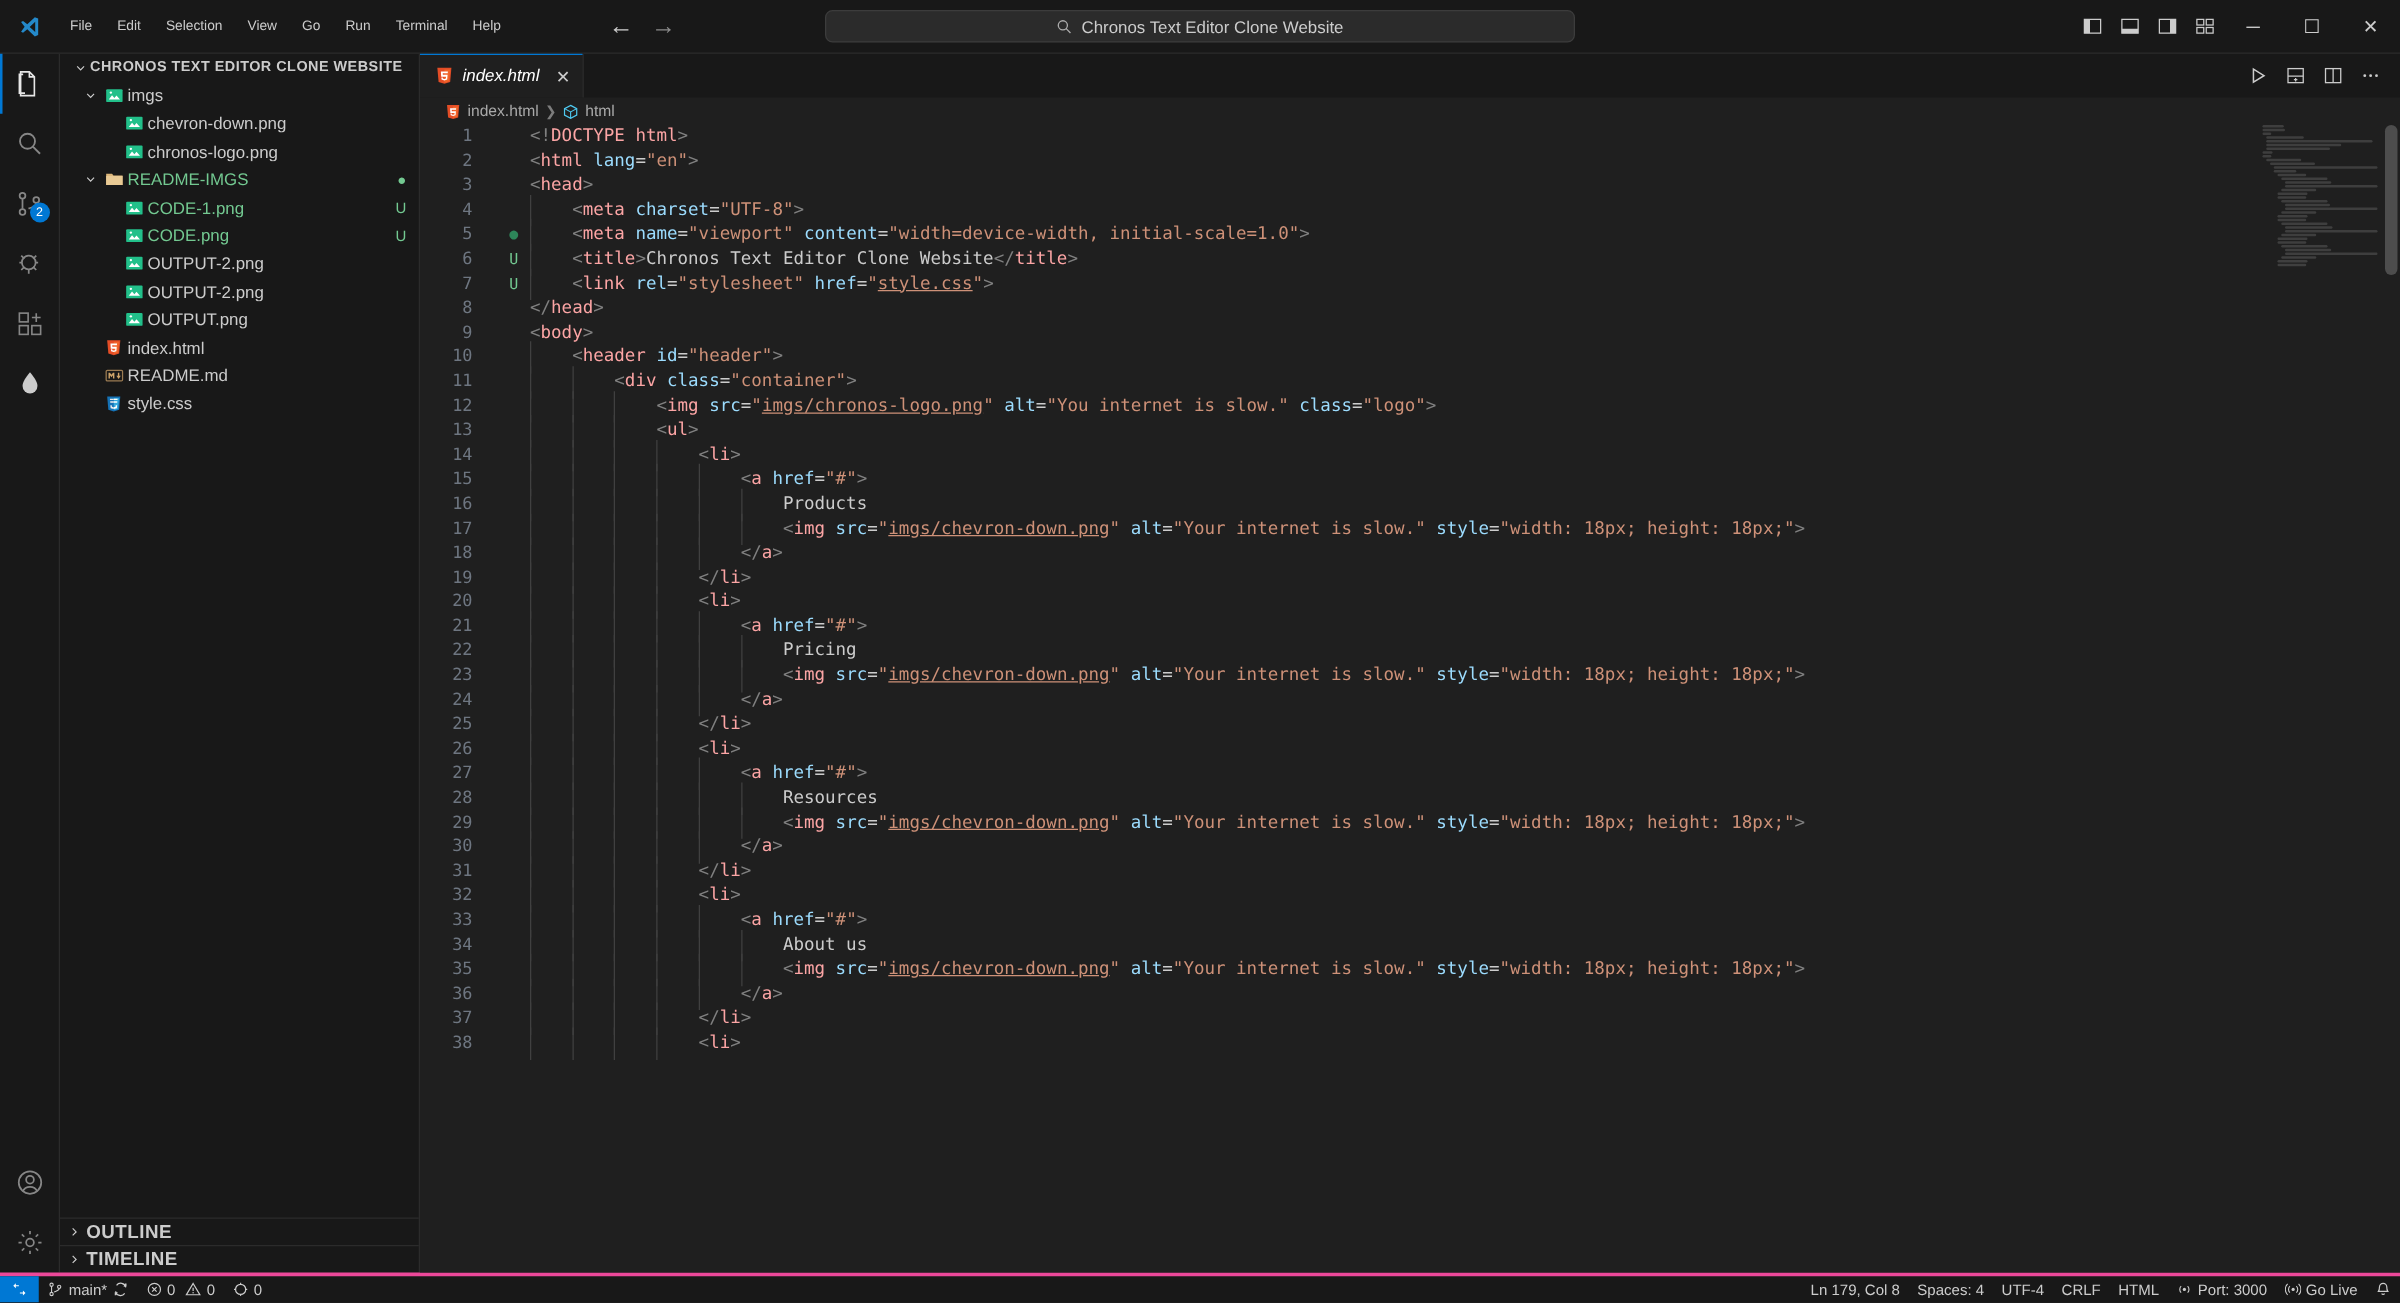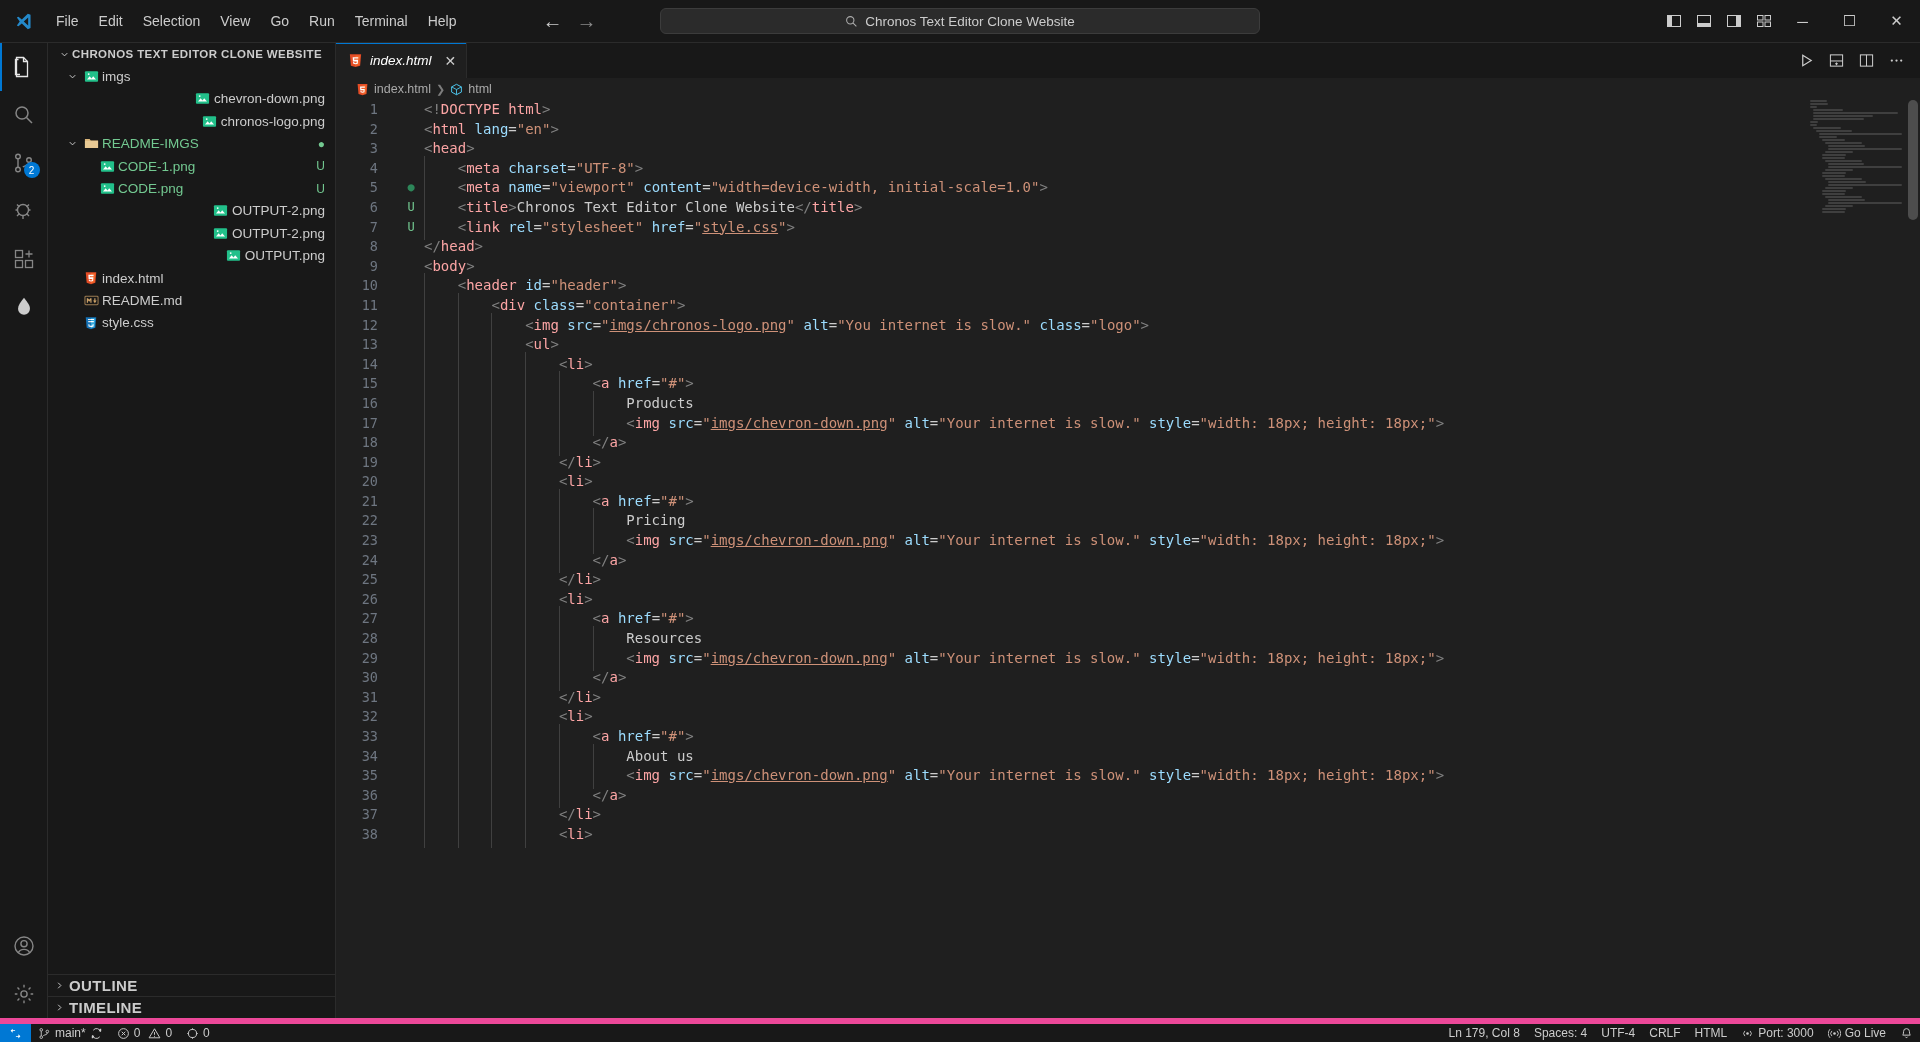--- a/index.html
+++ b/index.html
@@ -17,21 +17,21 @@
   .titlebar {
     height: 43px; min-height: 43px;
     background: #181818;
     display: flex; align-items: center;
     border-bottom: 1px solid #2b2b2b;
     position: relative;
   }
   .vscode-logo { width: 46px; display: flex; align-items: center; justify-content: center; }
   .menu { display: flex; align-items: center; gap: 0; }
   .menu-item {
-    font-size: 14px; color: #cccccc; padding: 4px 10px;
+    font-size: 11px; color: #cccccc; padding: 4px 10px;
     border-radius: 4px; cursor: default; white-space: nowrap;
   }
 
   .nav-arrows { display: flex; align-items: center; gap: 14px; margin-left: 76px; }
   .arrow { color: #8a8a8a; font-size: 20px; line-height: 1; cursor: default; }
   .arrow.enabled { color: #cccccc; }
 
   .cmd-center {
     position: absolute; left: 50%; transform: translateX(-50%);
     width: 600px; height: 26px;
@@ -92,21 +92,21 @@
   .tree { flex: 1; overflow: hidden; padding-bottom: 4px; }
   .row {
     height: 22.4px; display: flex; align-items: center; font-size: 13.5px;
     color: #cccccc; white-space: nowrap; cursor: default; padding-right: 10px;
   }
   .twisty { width: 16px; display: flex; align-items: center; justify-content: center; color: #cccccc; flex: none; }
   .row-icon { width: 22px; display: flex; align-items: center; justify-content: center; flex: none; }
   .row-label { overflow: hidden; text-overflow: ellipsis; }
   .root-row { font-weight: bold; font-size: 11.5px; letter-spacing: .4px; text-transform: uppercase; padding-left: 8px; }
   .indent-1 { padding-left: 16px; }
-  .indent-2 { padding-left: 32px; justify-content: flex-end; }
+  .indent-2 { padding-left: 32px; }
   .git-u { color: #73c991; }
   .git-dot { color: #73c991; }
   .status-char { margin-left: auto; font-size: 12px; padding-left: 6px; }
 
   .sidebar-section {
     height: 22px; display: flex; align-items: center; gap: 4px;
     font-size: 15px; font-weight: bold; letter-spacing: .4px;
     border-top: 1px solid #2b2b2b; padding-left: 6px; color: #cccccc;
     text-transform: uppercase; cursor: default;
   }
@@ -165,21 +165,21 @@
   }
   .mm-line { height: 2px; margin-bottom: 1px; background: #4a4a4a; border-radius: 1px; }
   .scrollbar-v {
     position: absolute; right: 0; top: 0; width: 14px; height: 100%; background: transparent;
   }
   .scroll-thumb { position:absolute; right:2px; top: 0; width: 10px; height: 120px; background: #4d4d4d; border-radius: 5px; }
 
   
   .statusbar {
     height: 24px; min-height: 24px; background: #181818; display: flex; align-items: flex-start;
-    font-size: 12px; color: #cccccc; border-top: 6px solid #ec4899;
+    font-size: 12px; color: #cccccc; border-top: 3px solid #ec4899;
   }
   .sb-remote {
     background: #0078d4; color: #fff; height: 100%; display: flex; align-items: center;
     padding: 0 9px; gap: 4px; cursor: default;
   }
   .sb-item { display: flex; align-items: center; gap: 4px; padding: 0 7px; height: 100%; cursor: default; }
   .sb-right { margin-left: auto; display: flex; align-items: center; height: 100%; }
   svg { display: block; }
 </style>
 </head>

